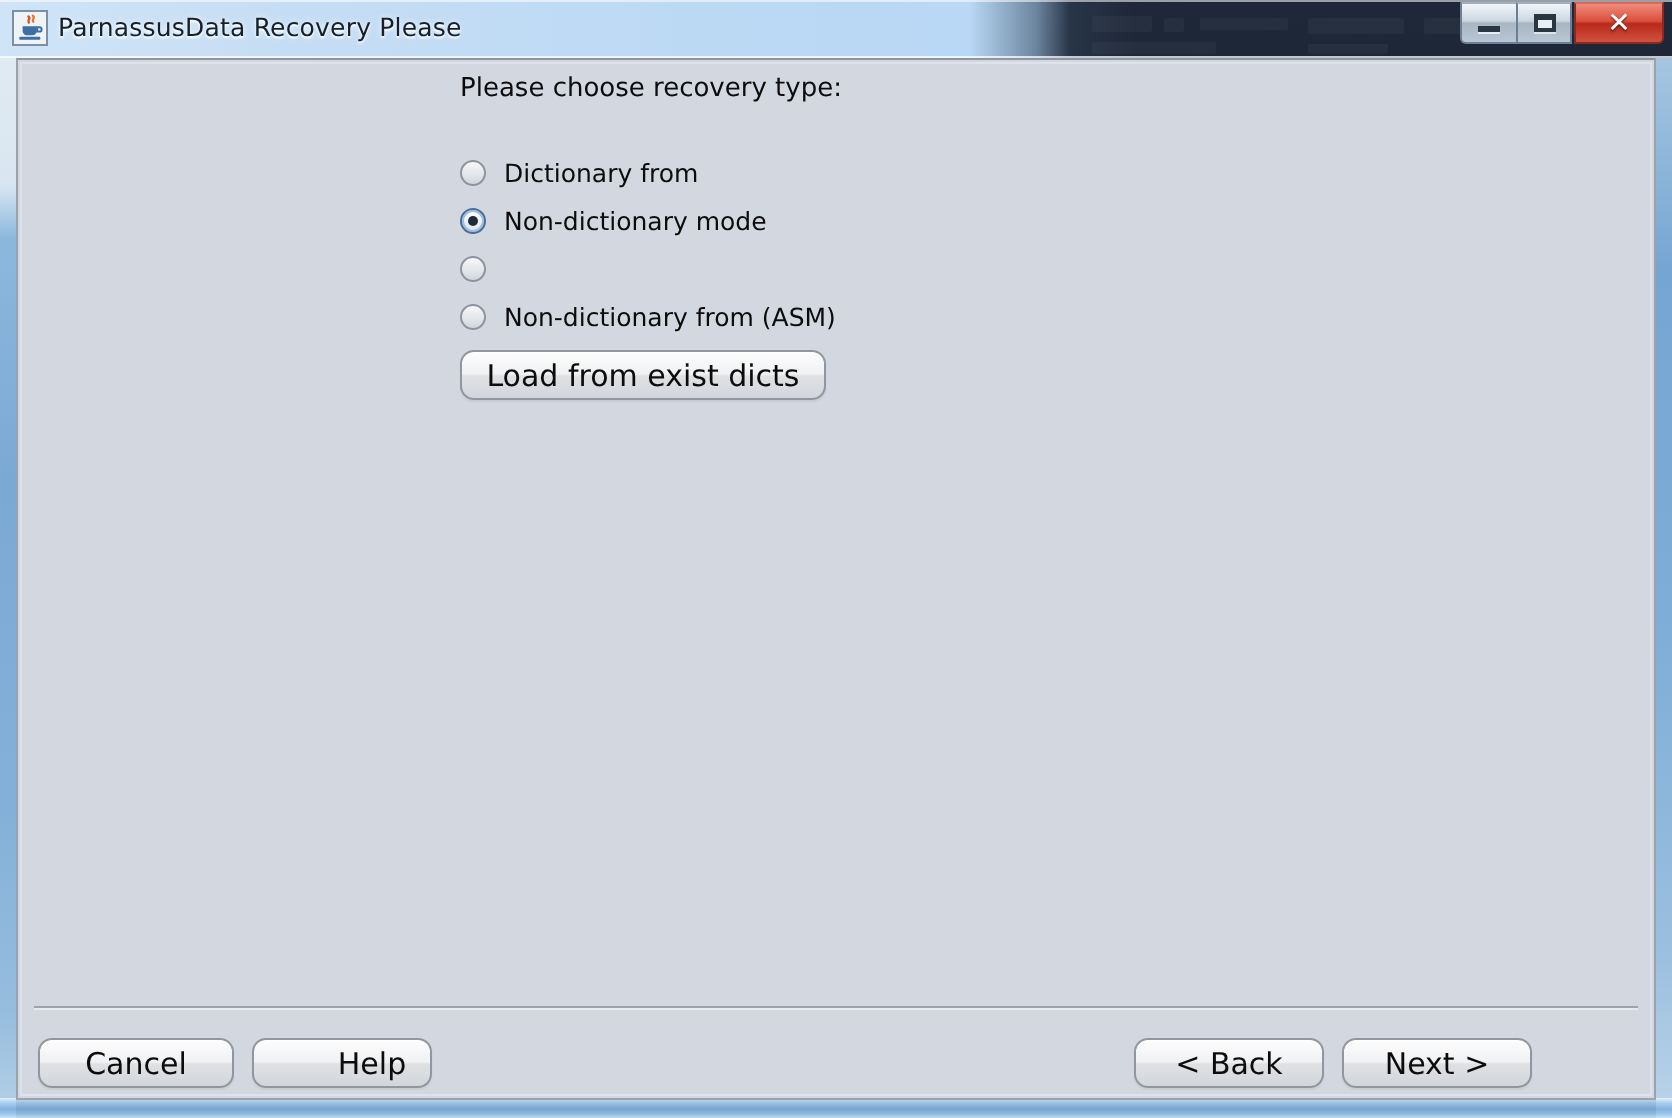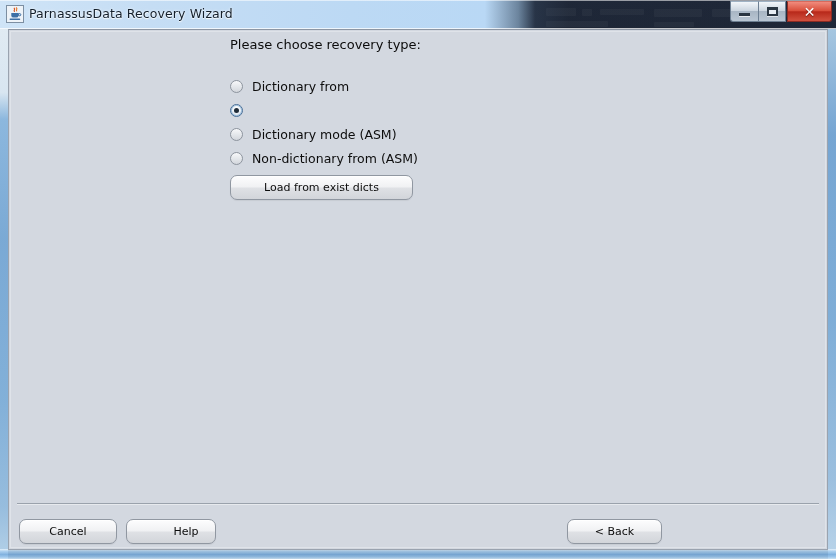--- a/index.html
+++ b/index.html
@@ -249,21 +249,21 @@
   }
 
   
   .btn {
     box-sizing: border-box;
     border: 1px solid #9097a1;
     border-radius: 7px;
     background: linear-gradient(180deg,#fdfdfe 0%,#f0f1f3 48%,#dfe1e5 52%,#d2d5da 100%);
     box-shadow: inset 0 1px 0 rgba(255,255,255,0.95),
                 0 1px 1px rgba(0,0,0,0.06);
-    font-size: 11px;
+    font-size: 15px;
     color: #0c0c0c;
     display: flex;
     align-items: center;
     justify-content: center;
     cursor: default;
     font-family: "DejaVu Sans", "Liberation Sans", sans-serif;
     white-space: nowrap;
   }
   #load-dicts-button {
     position: absolute;
@@ -319,21 +319,21 @@
       <svg width="18" height="18" viewBox="0 0 18 18" xmlns="http://www.w3.org/2000/svg">
         <rect x="0.5" y="0.5" width="17" height="17" fill="#eef3f8" stroke="#7d8fa2"></rect>
         <path d="M8.2 3.2c1.6 1 -.9 1.9 .2 3.1" fill="none" stroke="#d9541f" stroke-width="1.2" stroke-linecap="round"></path>
         <path d="M10.4 2.8c1.5 1.1 -.8 2 .3 3.1" fill="none" stroke="#e8711f" stroke-width="1.1" stroke-linecap="round"></path>
         <path d="M5.3 8.1h7.1v2.3a2.2 2.2 0 0 1 -2.2 2.2H7.5a2.2 2.2 0 0 1 -2.2 -2.2z" fill="#3d6fa5"></path>
         <path d="M12.6 8.6h1.1a1.1 1.1 0 0 1 0 2.2h-1.1z" fill="none" stroke="#3d6fa5" stroke-width="1"></path>
         <rect x="3.6" y="13.4" width="10.6" height="1.5" rx="0.6" fill="#3d6fa5"></rect>
       </svg>
     </span>
 
-    <span id="window-title">ParnassusData Recovery Wizard</span>
+    <span id="window-title">ParnassusData Recovery Please</span>
 
     <div id="caption-buttons">
       <div class="cap-btn minimize">
         <span class="cap-glyph glyph-min"></span>
       </div>
       <div class="cap-btn maximize">
         <span class="cap-glyph glyph-max"></span>
       </div>
       <div class="cap-btn close">
         <span class="glyph-close">✕</span>
@@ -354,37 +354,38 @@
 
       <div id="radio-group">
 
         <div class="radio-row">
           <span class="radio-mark"></span>
           <span class="radio-label">Dictionary from</span>
         </div>
 
         <div class="radio-row checked">
           <span class="radio-mark"></span>
+          <span class="radio-label">Non-dictionary mode</span>
         </div>
 
         <div class="radio-row">
           <span class="radio-mark"></span>
-          <span class="radio-label">Dictionary mode (ASM)</span>
         </div>
 
         <div class="radio-row">
           <span class="radio-mark"></span>
           <span class="radio-label">Non-dictionary from (ASM)</span>
         </div>
       </div>
 
       <div class="btn" id="load-dicts-button">Load from exist dicts</div>
     </div>
 
     <div id="footer-separator"></div>
 
     <div id="footer">
       <div class="btn footer-btn" id="cancel-button">Cancel</div>
       <div class="btn footer-btn" id="help-button">Help</div>
       <div class="btn footer-btn" id="back-button">&lt;  Back</div>
+      <div class="btn footer-btn" id="next-button">Next  &gt;</div>
     </div>
   </div>
 </div>
 
 </body></html>

